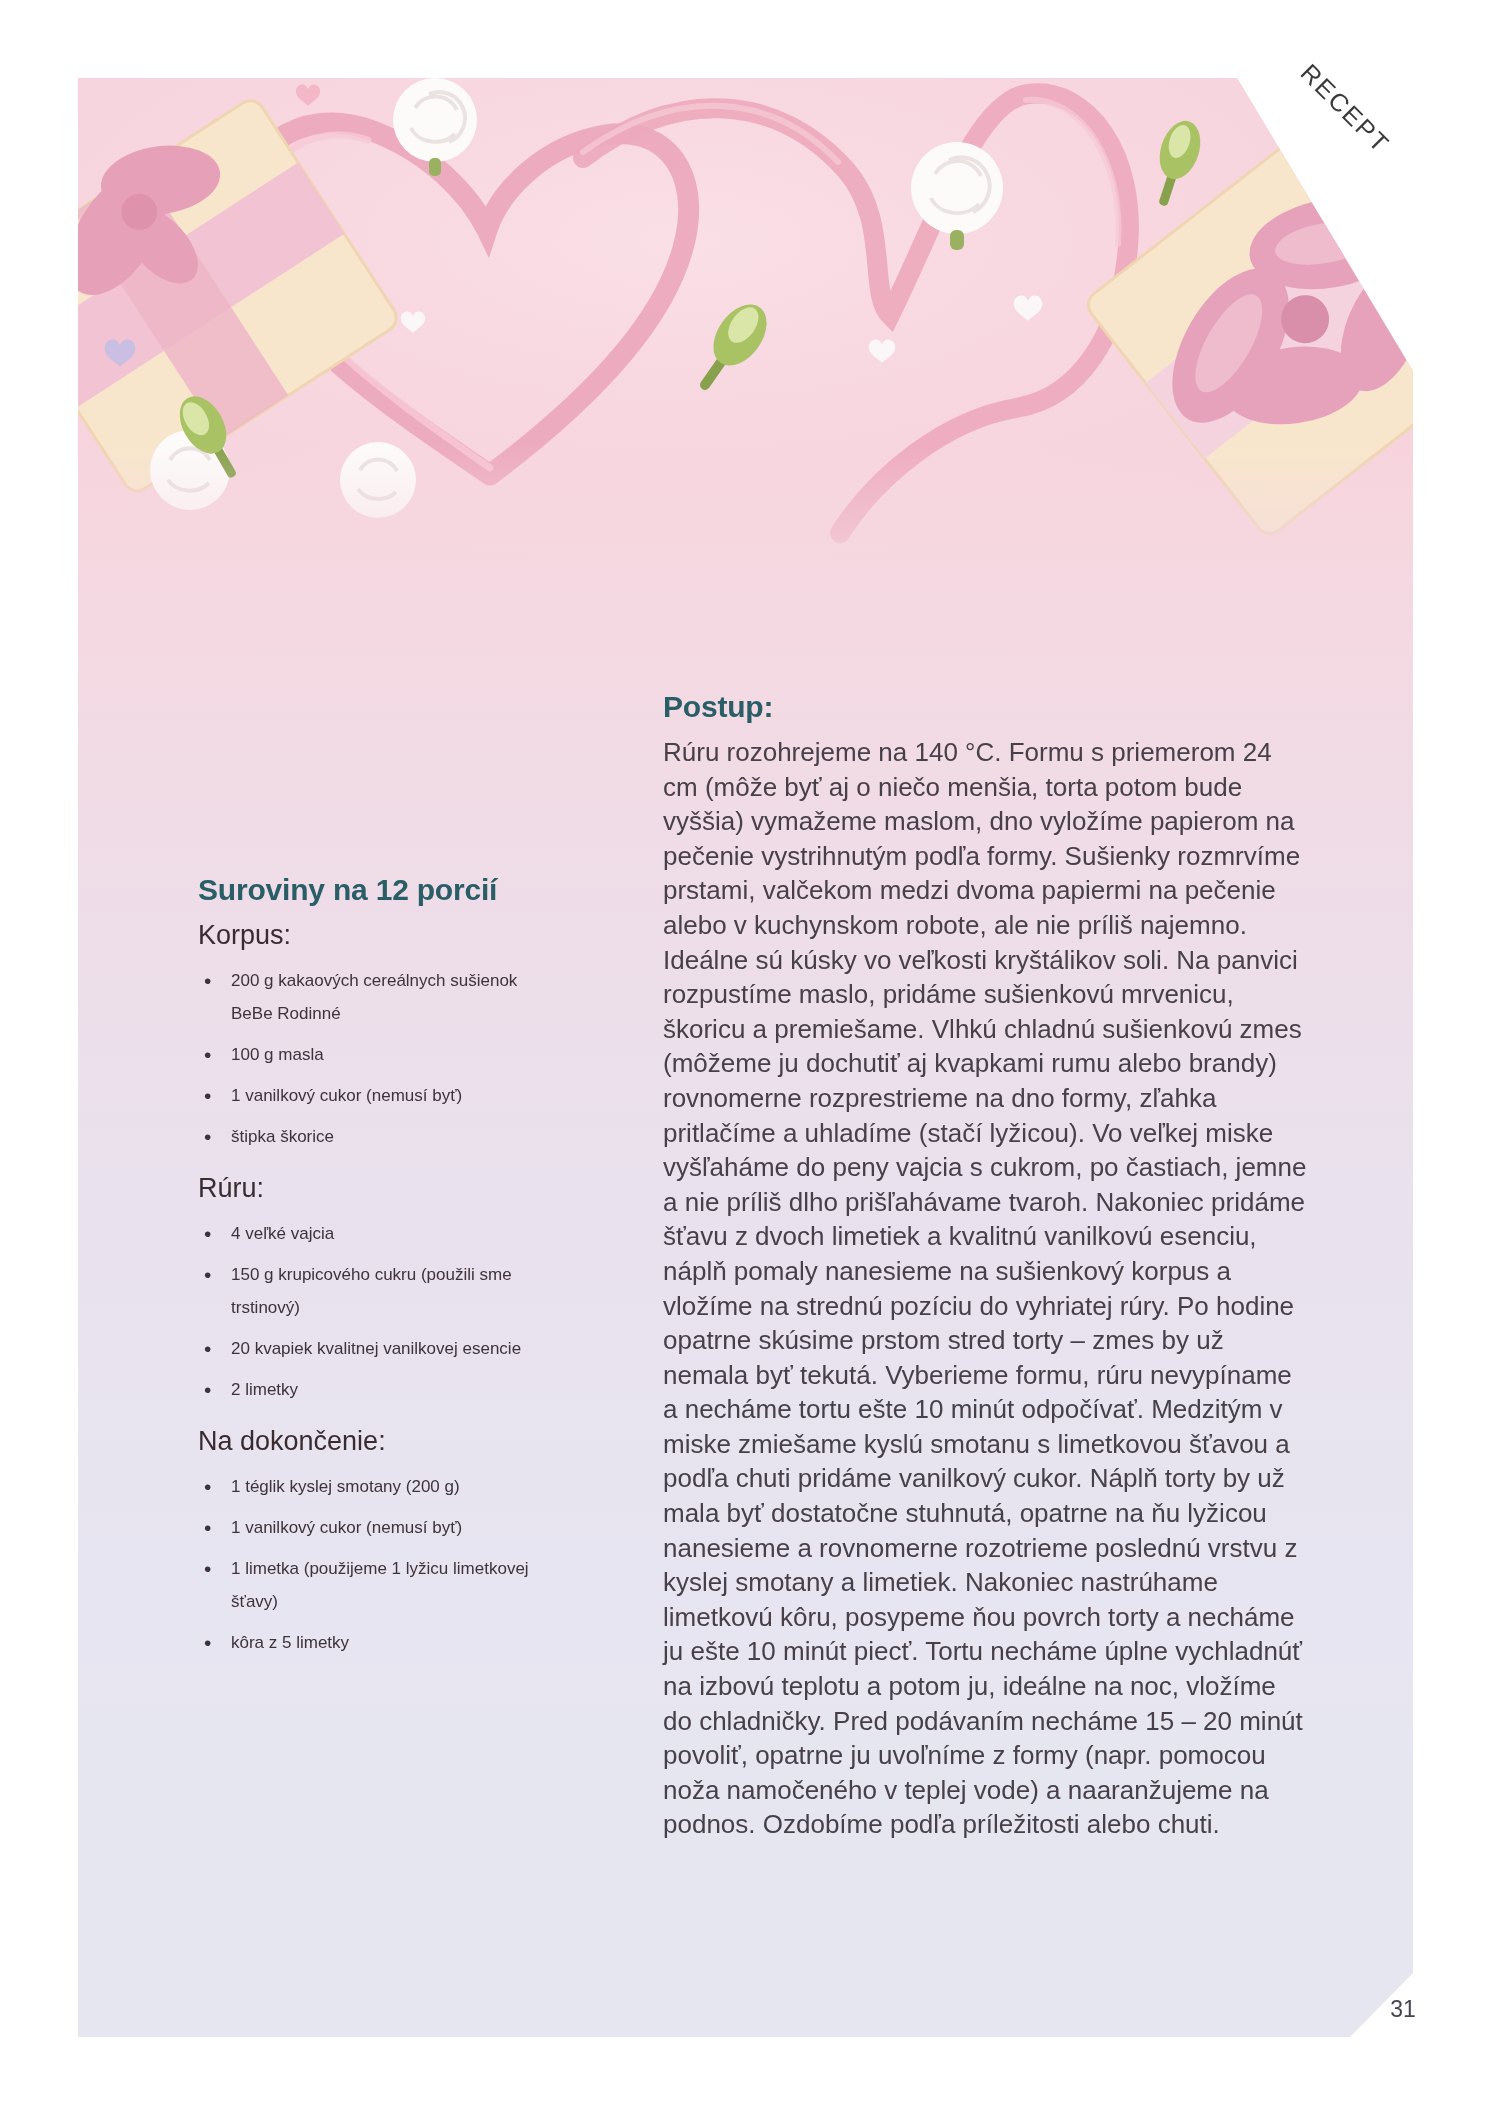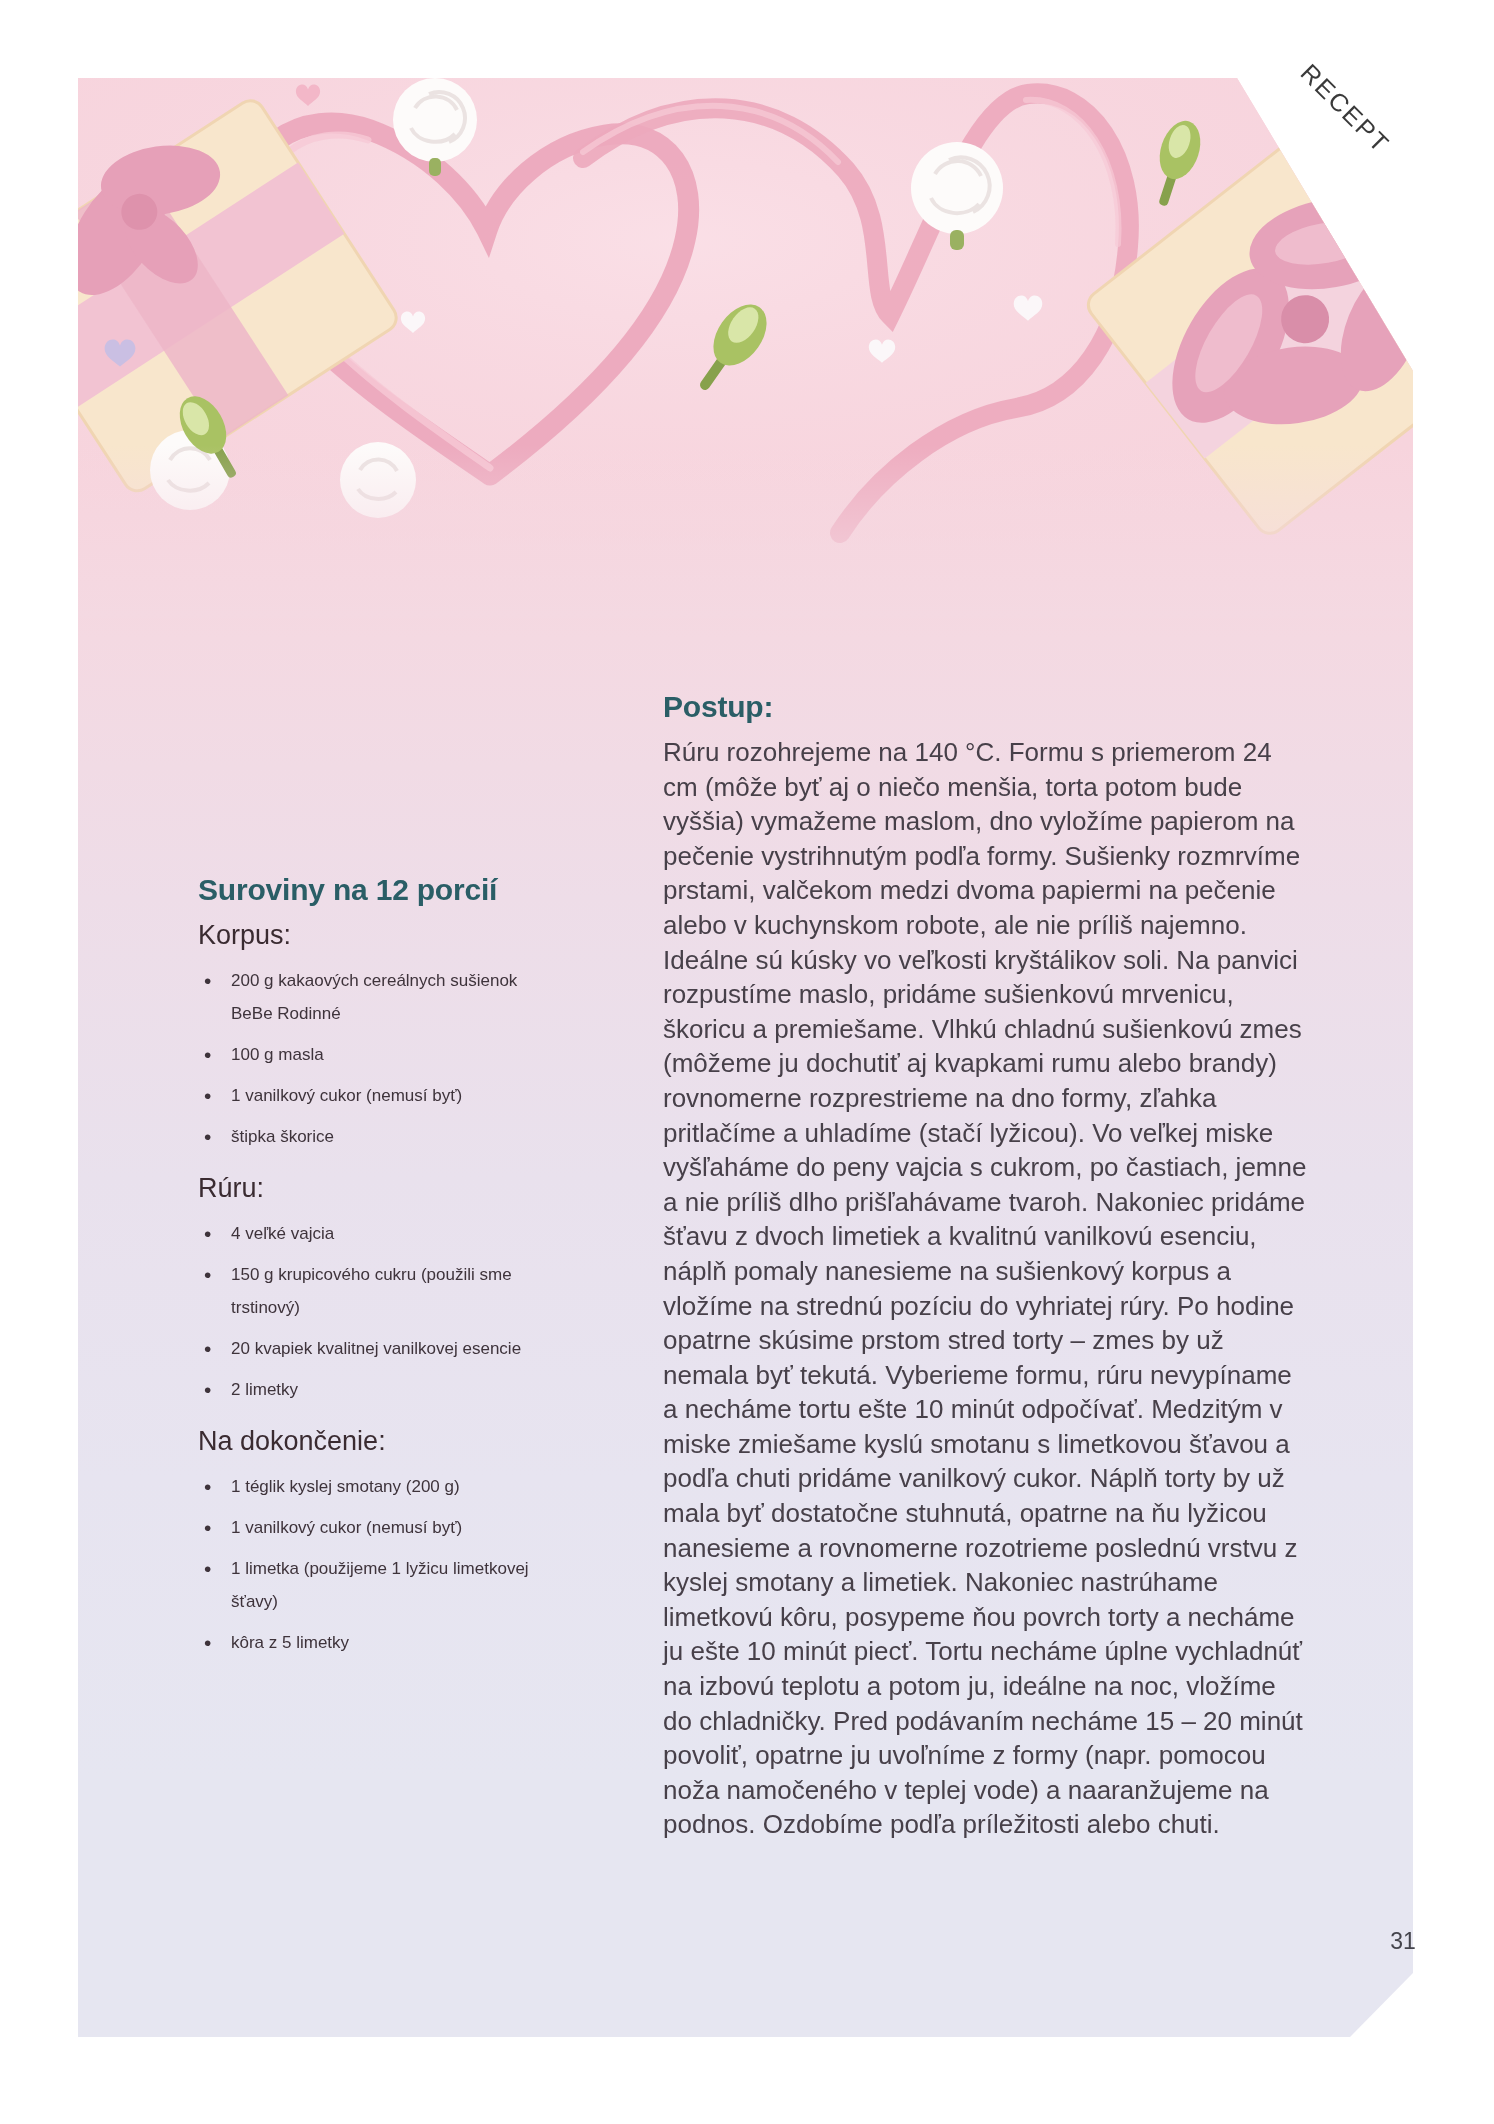--- a/index.html
+++ b/index.html
@@ -44,21 +44,21 @@
   .method-text{
     margin:9px 0 8px 0;font-size:26px;line-height:34.6px;color:#474049;
     text-align:left;
   }
   .recept-label{
     position:absolute;left:1286px;top:100px;width:130px;
     transform:rotate(45deg);transform-origin:50% 50%;
     font-size:25px;letter-spacing:2px;color:#3a3a3a;font-weight:400;
   }
   .page-number{
-    position:absolute;left:1378px;top:1928px;width:50px;text-align:center;
+    position:absolute;left:1378px;top:1996px;width:50px;text-align:center;
     font-size:23px;color:#44444c;
   }
 </style>
 </head>
 <body>
 
 <div class="block">
 
   <svg class="photo" width="1335" height="540" viewBox="0 0 1335 540">
     <defs>

